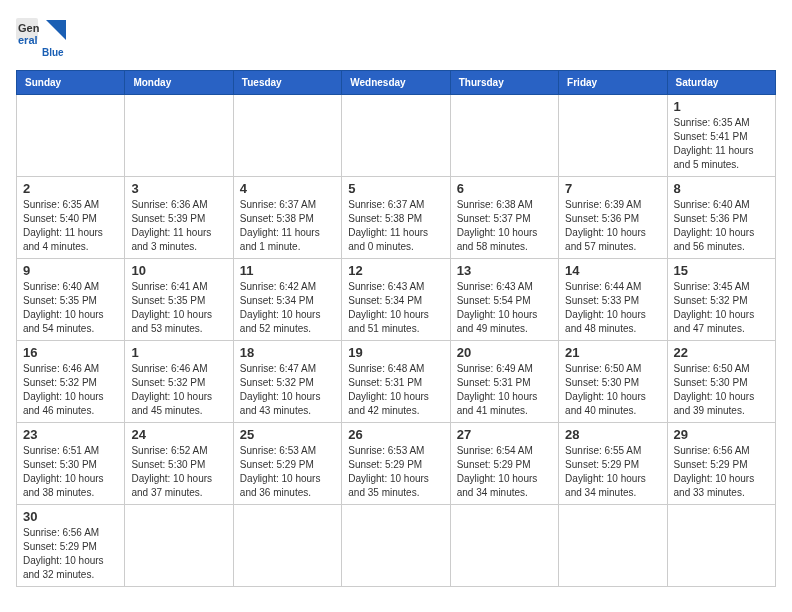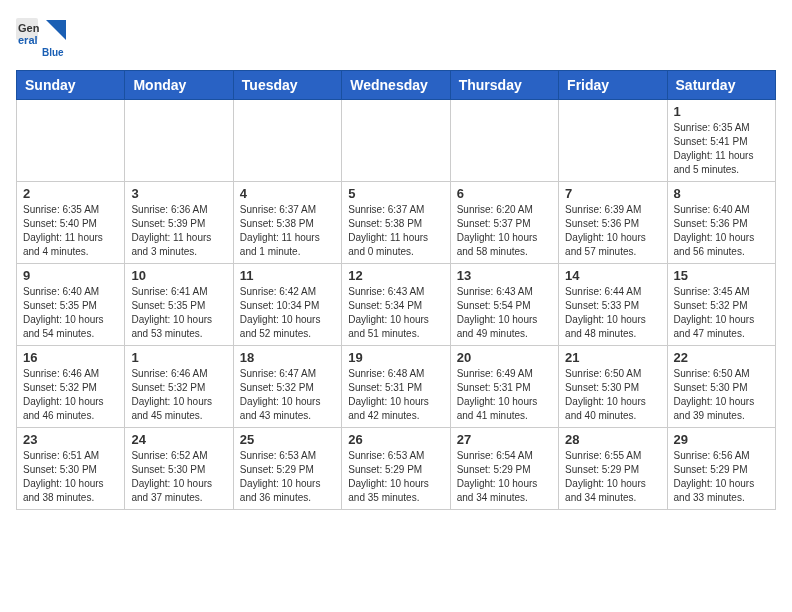--- a/index.html
+++ b/index.html
@@ -36,21 +36,21 @@
     .calendar {
       width: 100%;
       border-collapse: collapse;
       border: 1px solid #ccc;
     }
     .calendar th {
       background-color: #2962c4;
       color: #fff;
       text-align: left;
       padding: 6px 8px;
-      font-size: 14px;
+      font-size: 10px;
       border: 1px solid #1a50a0;
     }
     .calendar td {
       vertical-align: top;
       border: 1px solid #ccc;
       padding: 4px 6px;
       width: calc(100% / 7);
       min-height: 70px;
       background: #fff;
     }
@@ -136,21 +136,21 @@
 Daylight: 11 hours and 1 minute.</div>
         </td>
         <td>
           <span class="day-num">5</span>
           <div class="day-info">Sunrise: 6:37 AM
 Sunset: 5:38 PM
 Daylight: 11 hours and 0 minutes.</div>
         </td>
         <td>
           <span class="day-num">6</span>
-          <div class="day-info">Sunrise: 6:20 AM
+          <div class="day-info">Sunrise: 6:38 AM
 Sunset: 5:37 PM
 Daylight: 10 hours and 58 minutes.</div>
         </td>
         <td>
           <span class="day-num">7</span>
           <div class="day-info">Sunrise: 6:39 AM
 Sunset: 5:36 PM
 Daylight: 10 hours and 57 minutes.</div>
         </td>
         <td>
@@ -169,21 +169,21 @@
         </td>
         <td>
           <span class="day-num">10</span>
           <div class="day-info">Sunrise: 6:41 AM
 Sunset: 5:35 PM
 Daylight: 10 hours and 53 minutes.</div>
         </td>
         <td>
           <span class="day-num">11</span>
           <div class="day-info">Sunrise: 6:42 AM
-Sunset: 10:34 PM
+Sunset: 5:34 PM
 Daylight: 10 hours and 52 minutes.</div>
         </td>
         <td>
           <span class="day-num">12</span>
           <div class="day-info">Sunrise: 6:43 AM
 Sunset: 5:34 PM
 Daylight: 10 hours and 51 minutes.</div>
         </td>
         <td>
           <span class="day-num">13</span>
@@ -285,14 +285,28 @@
 Sunset: 5:29 PM
 Daylight: 10 hours and 34 minutes.</div>
         </td>
         <td>
           <span class="day-num">29</span>
           <div class="day-info">Sunrise: 6:56 AM
 Sunset: 5:29 PM
 Daylight: 10 hours and 33 minutes.</div>
         </td>
       </tr>
+      <tr>
+        <td>
+          <span class="day-num">30</span>
+          <div class="day-info">Sunrise: 6:56 AM
+Sunset: 5:29 PM
+Daylight: 10 hours and 32 minutes.</div>
+        </td>
+        <td class="empty-cell"></td>
+        <td class="empty-cell"></td>
+        <td class="empty-cell"></td>
+        <td class="empty-cell"></td>
+        <td class="empty-cell"></td>
+        <td class="empty-cell"></td>
+      </tr>
     </tbody>
 </table>
 
 </body></html>

